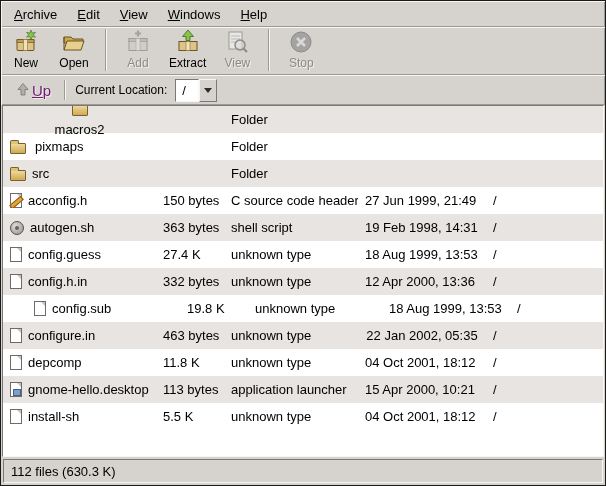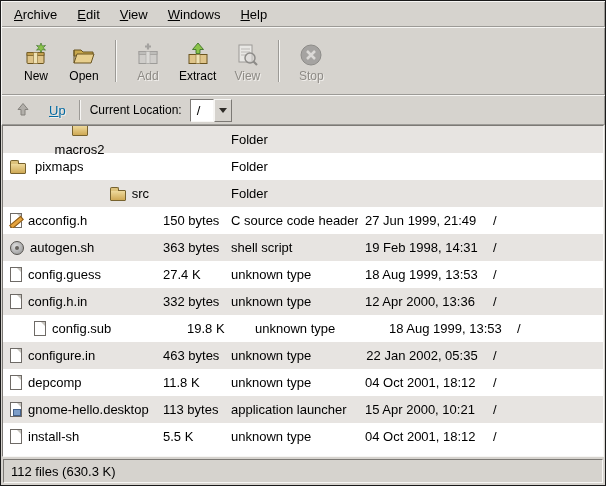--- a/index.html
+++ b/index.html
@@ -7,35 +7,35 @@
   body{font-family:"Liberation Sans",sans-serif;background:#d6d3ce;color:#000}
   .window{width:606px;height:486px;border:1px solid #1a1a1a;background:#d6d3ce;display:flex;flex-direction:column;overflow:hidden}
 
   
   .menubar{display:flex;align-items:center;height:26px;padding:0 3px;background:#d6d3ce;
     box-shadow:inset 1px 1px 0 #f7f6f4, inset -1px -1px 0 #9c9a96}
   .menu-item{padding:4px 10px;font-size:13px;cursor:default}
   .accel{text-decoration:underline}
 
   
-  .toolbar{display:flex;align-items:center;height:68px;padding:2px 11px;
+  .toolbar{display:flex;align-items:flex-end;height:48px;padding:2px 1px;
     box-shadow:inset 1px 1px 0 #f7f6f4, inset -1px -1px 0 #9c9a96}
   .tb-btn{display:flex;flex-direction:column;align-items:center;justify-content:center;
     min-width:48px;height:50px;padding:2px 7px 1px;font-size:12px;gap:2px;cursor:default}
   .tb-label{line-height:12px}
   .tb-btn.disabled .tb-label{color:#8e8b86;text-shadow:1px 1px 0 #f1efec}
   .tb-btn.disabled svg{filter:grayscale(1) opacity(.45)}
   .tb-icon{height:27px;display:flex;align-items:flex-end}
   .tb-sep{width:2px;height:42px;margin:2px 7px;border-left:1px solid #9c9a96;border-right:1px solid #f7f6f4}
 
   
   .locationbar{display:flex;align-items:center;height:30px;padding:2px 5px;
     box-shadow:inset 1px 1px 0 #f7f6f4, inset -1px -1px 0 #9c9a96}
-  .up-btn{display:flex;align-items:center;gap:17px;padding:2px 8px;font-size:13px;
-    background:transparent;border:none;color:#0369a1;text-shadow:1px 1px 0 #f1efec;cursor:default}
+  .up-btn{display:flex;align-items:center;gap:0;padding:2px 8px;font-size:15px;
+    background:transparent;border:none;color:#701a75;text-shadow:1px 1px 0 #f1efec;cursor:default}
   .loc-sep{width:2px;height:20px;border-left:1px solid #9c9a96;border-right:1px solid #f7f6f4;margin:0 5px}
   .loc-label{font-size:12px;padding:0 8px 0 4px}
   .combo{display:flex;align-items:stretch;height:23px}
   .combo-value{width:24px;background:#fff;border:1px solid;border-color:#7c7975 #f7f6f4 #f7f6f4 #7c7975;
     font-size:13px;display:flex;align-items:center;padding-left:6px}
   .combo-arrow{width:18px;background:#d6d3ce;border:1px solid;border-color:#f7f6f4 #7c7975 #7c7975 #f7f6f4;
     display:flex;align-items:center;justify-content:center;cursor:default}
   .arrow-down{width:0;height:0;border-left:4px solid transparent;border-right:4px solid transparent;border-top:5px solid #2e2c28}
 
   
@@ -188,21 +188,21 @@
           <div class="td name-cell" style="width: 153px; gap: 9px;">
             <span class="row-icon folder-icon"></span>
             <span>pixmaps</span>
           </div>
           <div class="td" style="width: 68px;"></div>
           <div class="td" style="width: 134px;">Folder</div>
           <div class="td" style="width: 128px;"></div>
           <div class="td" style="width: 90px;"></div>
         </div>
         <div class="tr">
-          <div class="td name-cell" style="width: 153px; justify-content: flex-end;">
+          <div class="td name-cell" style="width: 153px;">
             <span class="row-icon folder-icon"></span>
             <span>src</span>
           </div>
           <div class="td" style="width: 68px;"></div>
           <div class="td" style="width: 134px;">Folder</div>
           <div class="td" style="width: 128px;"></div>
           <div class="td" style="width: 90px;"></div>
         </div>
         <div class="tr">
           <div class="td name-cell" style="width: 153px;">

